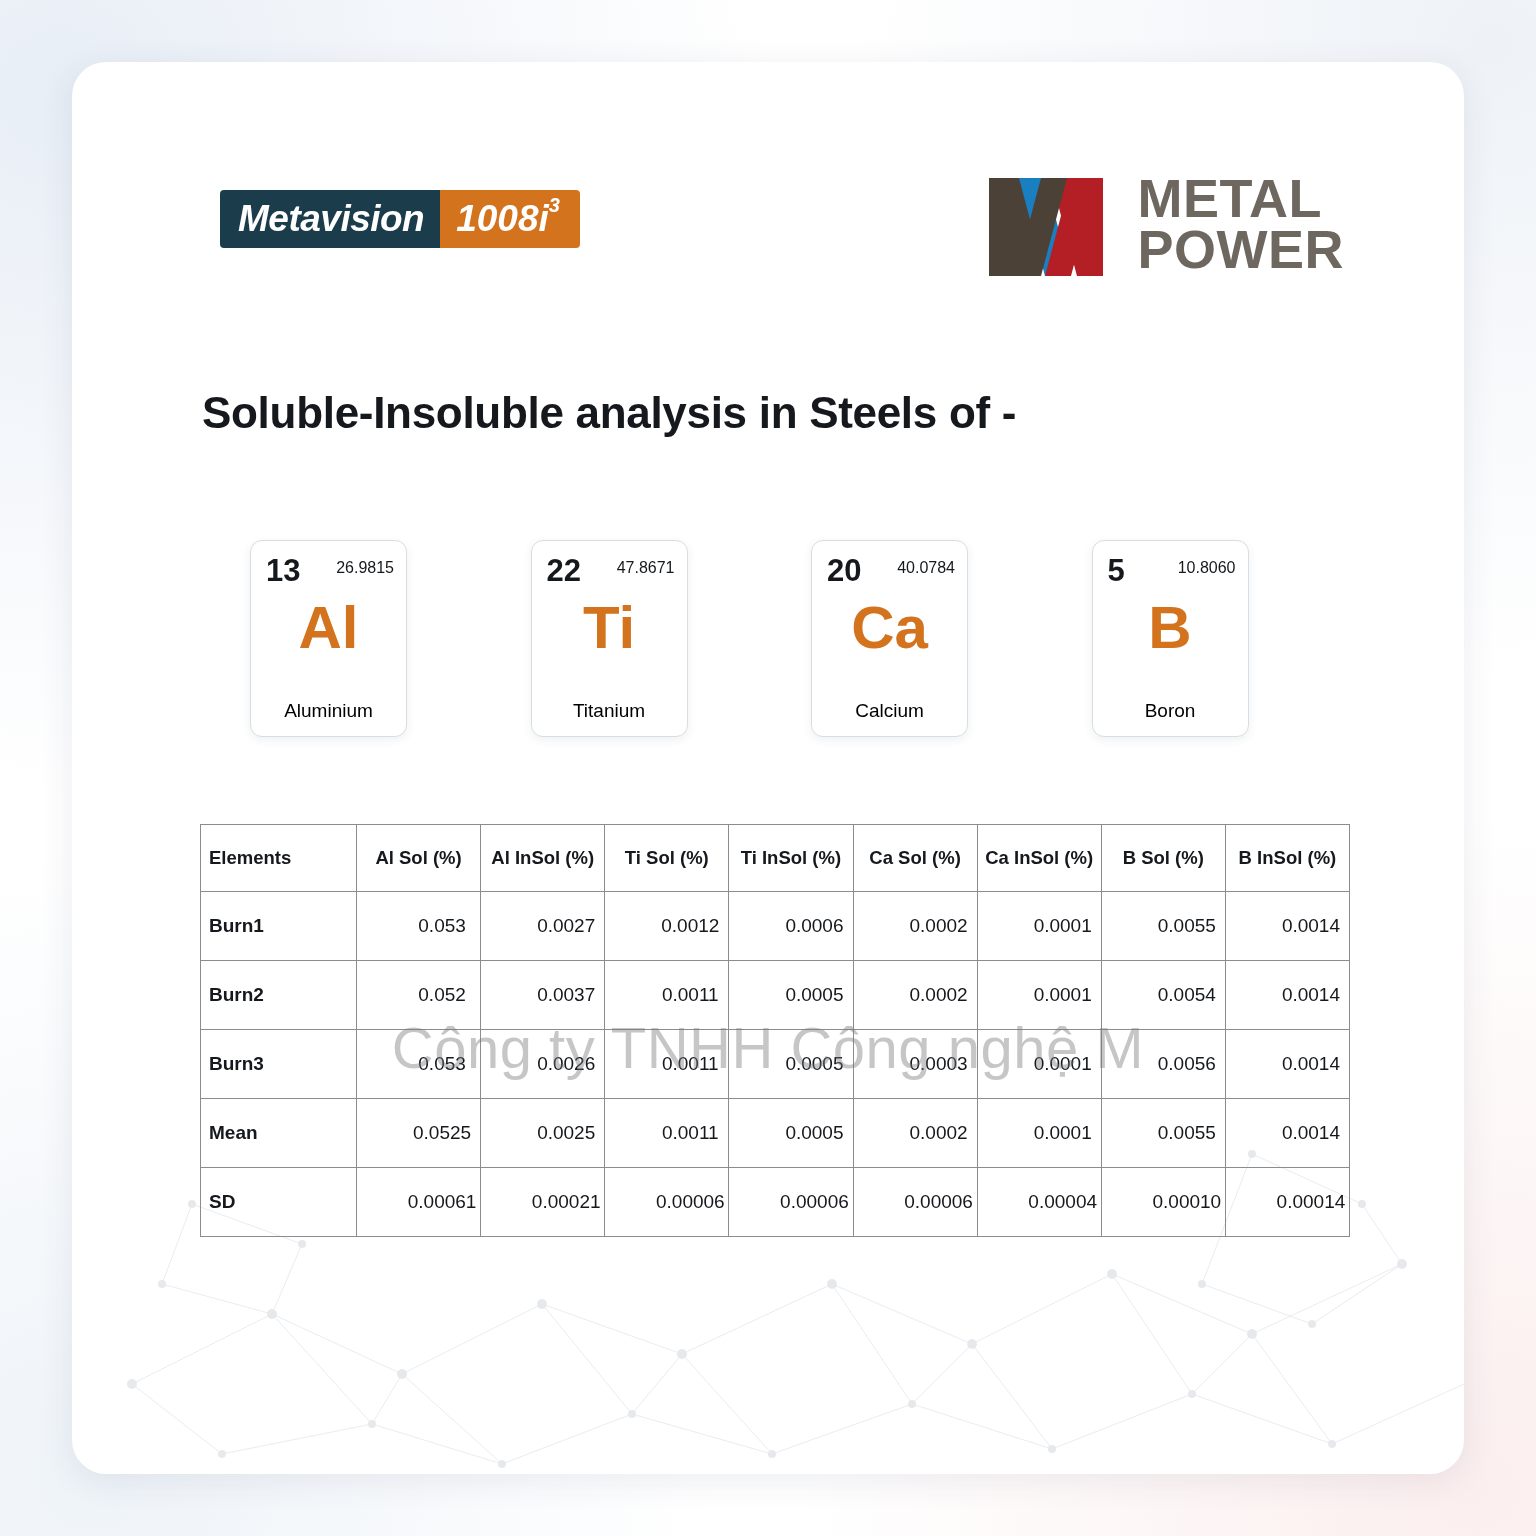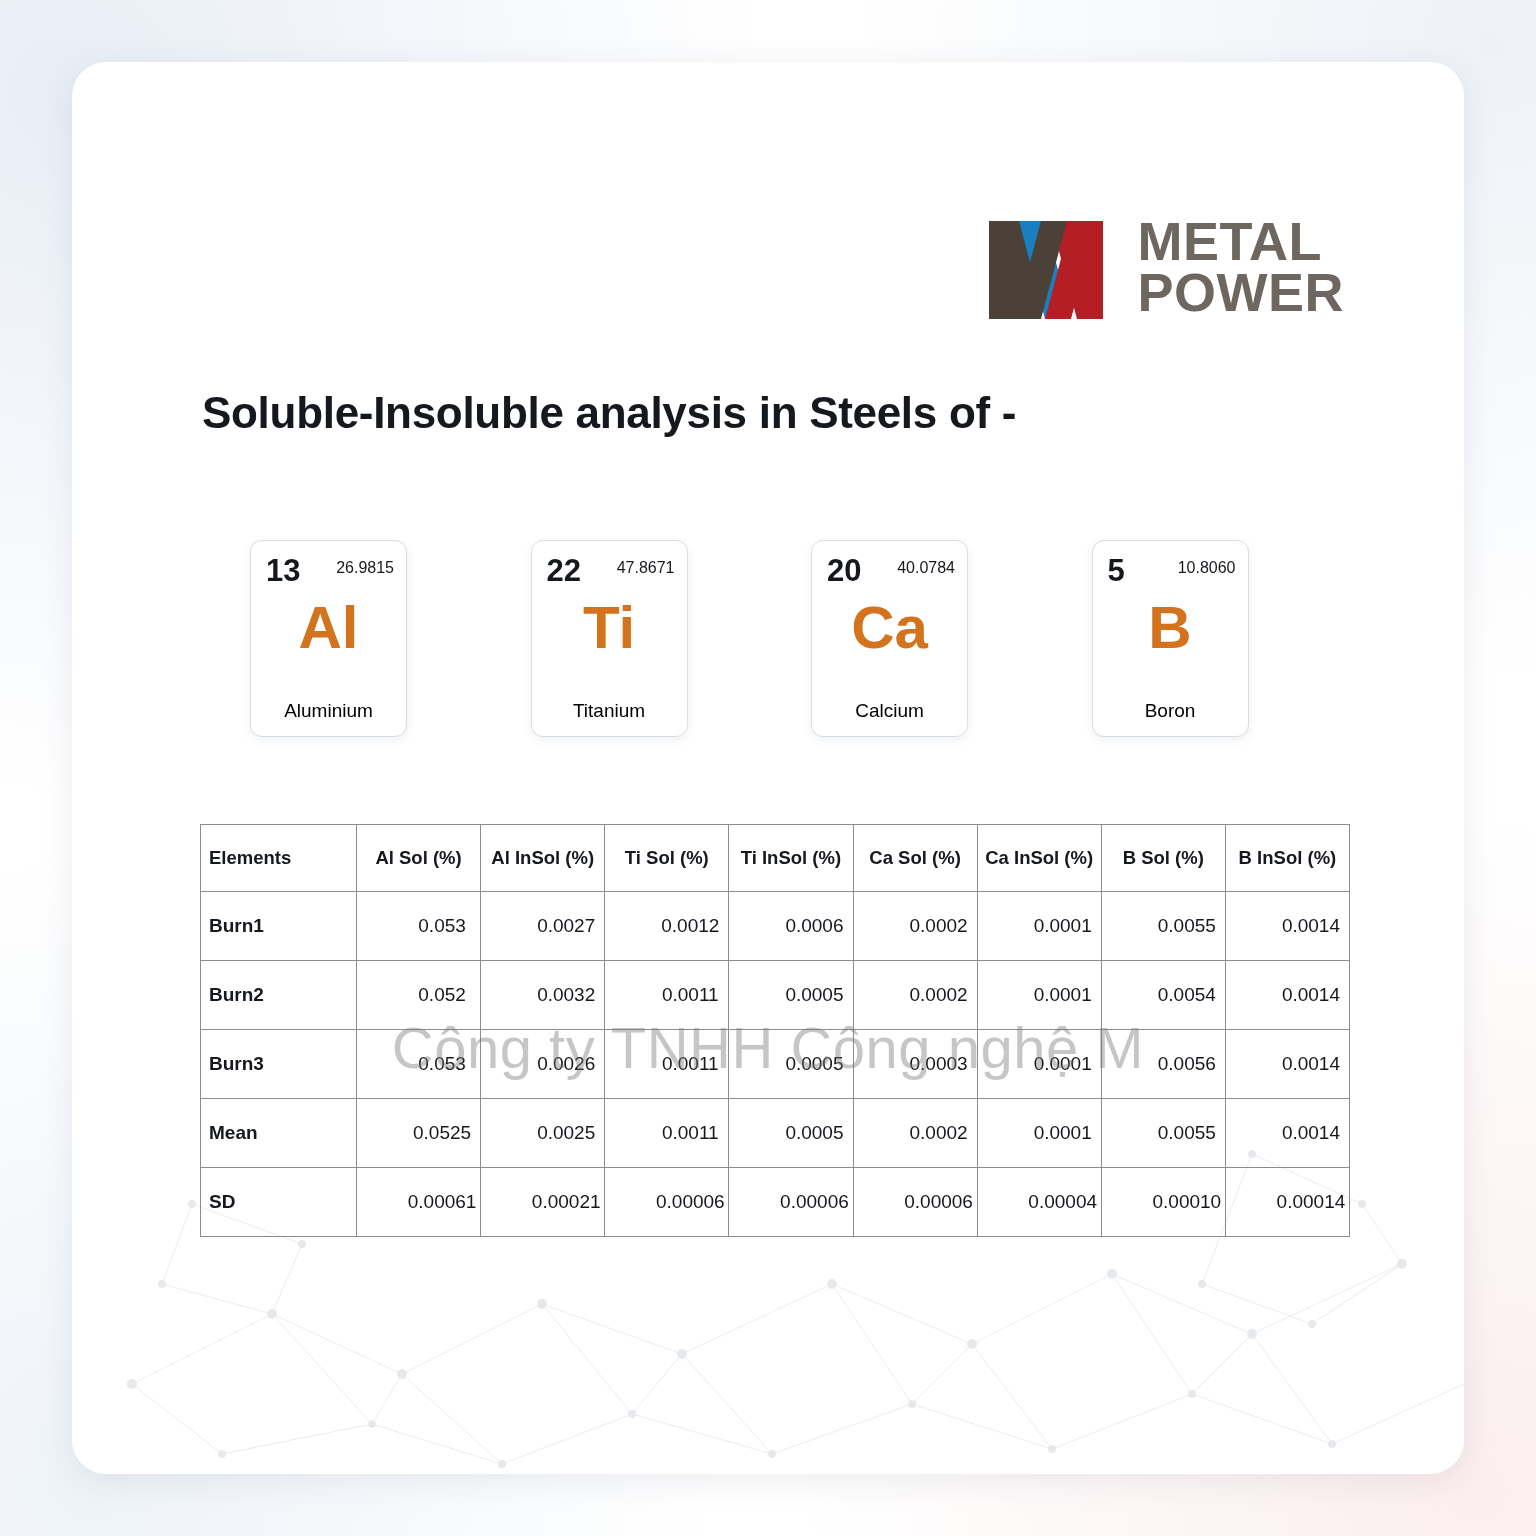--- a/index.html
+++ b/index.html
@@ -89,21 +89,20 @@
     position: relative;
   }
 
   .logo-metalpower {
     position: absolute;
     right: 120px;
     top: 110px;
     display: flex;
     align-items: center;
     gap: 24px;
-    margin-top: 43px;
   }
   .mp-mark {
     width: 128px;
     height: 104px;
   }
   .mp-text {
     color: #6d675f;
     font-weight: bold;
     font-size: 54px;
     line-height: 0.94;
@@ -266,20 +265,27 @@
           <circle cx="1290" cy="250" r="4"></circle>
         <circle cx="1240" cy="370" r="4"></circle>
           <circle cx="1130" cy="330" r="4"></circle>
         <circle cx="1180" cy="200" r="4"></circle>
           <circle cx="120" cy="250" r="4"></circle>
         <circle cx="230" cy="290" r="4"></circle>
           <circle cx="90" cy="330" r="4"></circle>
       </g>
     </svg>
 
+    <div class="logo-metavision">
+      <div class="mv-left">Metavision</div>
+      <div class="mv-right">
+        <span>1008i</span>
+          <sup>3</sup>
+      </div>
+    </div>
 
     <div class="logo-metalpower">
       <svg class="mp-mark" viewBox="0 0 128 104">
         <path d="M4 104 L4 6 L30 6 L30 104 Z" fill="#4b4136"></path>
         <path d="M30 6 L56 6 L56 104 L30 104 Z" fill="#4b4136"></path>
         <path d="M34 6 L60 6 L86 104 L60 104 Z" fill="#1a7fc1"></path>
         <path d="M60 6 L86 6 L60 104 L34 104 Z" fill="#ffffff" opacity="0"></path>
         <path d="M62 6 L88 6 L62 104 L36 104 Z" fill="#4b4136" opacity="0.0"></path>
         <path d="M64 6 L90 6 L64 104 L38 104 Z" fill="#efefef" opacity="0"></path>
         <path d="M66 6 L92 6 L118 104 L92 104 Z" fill="#b41f26"></path>
@@ -353,21 +359,21 @@
             <td>0.0012</td>
             <td>0.0006</td>
             <td>0.0002</td>
             <td>0.0001</td>
             <td>0.0055</td>
             <td>0.0014</td>
           </tr>
           <tr>
             <td class="row-label">Burn2</td>
             <td>0.052</td>
-            <td>0.0032</td>
+            <td>0.0037</td>
             <td>0.0011</td>
             <td>0.0005</td>
             <td>0.0002</td>
             <td>0.0001</td>
             <td>0.0054</td>
             <td>0.0014</td>
           </tr>
           <tr>
             <td class="row-label">Burn3</td>
             <td>0.053</td>

